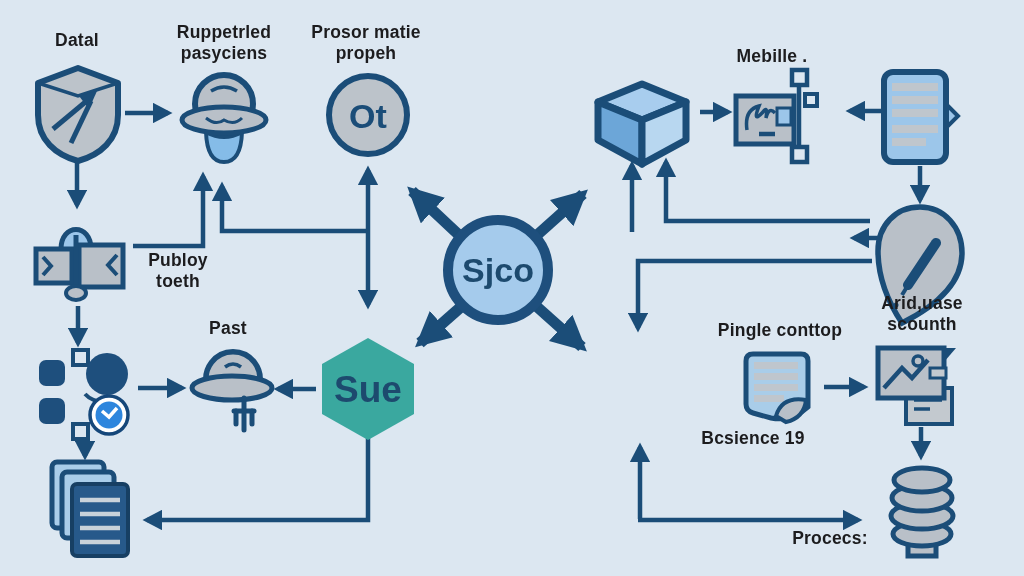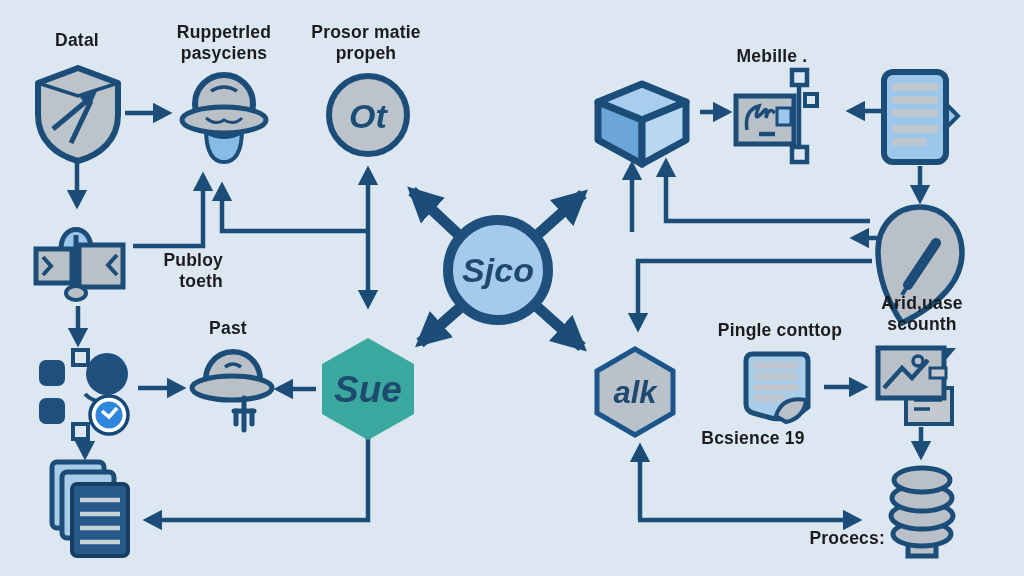--- a/index.html
+++ b/index.html
@@ -7,22 +7,22 @@
     position:relative;width:1024px;height:576px;overflow:hidden;
     background:#dce7f1;
     font-family:"Liberation Sans",sans-serif;
   }
   .lbl{
     position:absolute;
     font-weight:700;font-size:17.5px;line-height:1.22;
     color:#1c1c1e;text-align:center;white-space:pre-line;
     letter-spacing:0.2px;
   }
-  .lbl-left{text-align:right;}
-  .icon{position:absolute;font-style:italic;}
+  .lbl-left{text-align:center;}
+  .icon{position:absolute;}
   svg{display:block;overflow:visible;}
   svg text{font-family:"Liberation Sans",sans-serif;font-weight:700;}
 </style>
 </head>
 <body>
 
 <div id="canvas">
 
   <svg width="0" height="0" aria-hidden="true">
     <defs>
@@ -137,26 +137,20 @@
     </svg>
   </div>
 
   <div class="icon" style="left:318px;top:336px">
     <svg width="100" height="106" viewBox="0 0 100 106">
       <polygon points="50,2 96,28 96,78 50,104 4,78 4,28" fill="#3aa89f"></polygon>
       <text x="50" y="66" font-size="37" fill="#1d4a6e" text-anchor="middle">Sue</text>
     </svg>
   </div>
 
-  <div class="icon" style="left:592px;top:346px">
-    <svg width="86" height="92" viewBox="0 0 86 92">
-      <polygon points="43,3 81,25 81,67 43,89 5,67 5,25" fill="#b9c2ca" stroke="#1d558a" stroke-width="5"></polygon>
-      <text x="43" y="57" font-size="31" fill="#1d4a6e" text-anchor="middle">alk</text>
-    </svg>
-  </div>
 
   <div class="icon" style="left:33px;top:213px">
     <svg width="96" height="94" viewBox="0 0 96 94">
       <path d="M28,36 C28,10 58,10 58,36" fill="#9cc6ea" stroke="#1b4d78" stroke-width="5"></path>
       <rect x="3" y="36" width="36" height="34" fill="#b9c0c8" stroke="#1b4d78" stroke-width="5"></rect>
       <rect x="46" y="32" width="44" height="42" fill="#b9c0c8" stroke="#1b4d78" stroke-width="5"></rect>
       <line x1="43" y1="22" x2="43" y2="73" stroke="#1b4d78" stroke-width="5"></line>
       <ellipse cx="43" cy="80" rx="10" ry="7" fill="#b9c0c8" stroke="#1b4d78" stroke-width="4"></ellipse>
       <path d="M10,44 L18,53 L10,62" fill="none" stroke="#1b4d78" stroke-width="4"></path>
       <path d="M84,42 L75,52 L84,62" fill="none" stroke="#1b4d78" stroke-width="4"></path>

